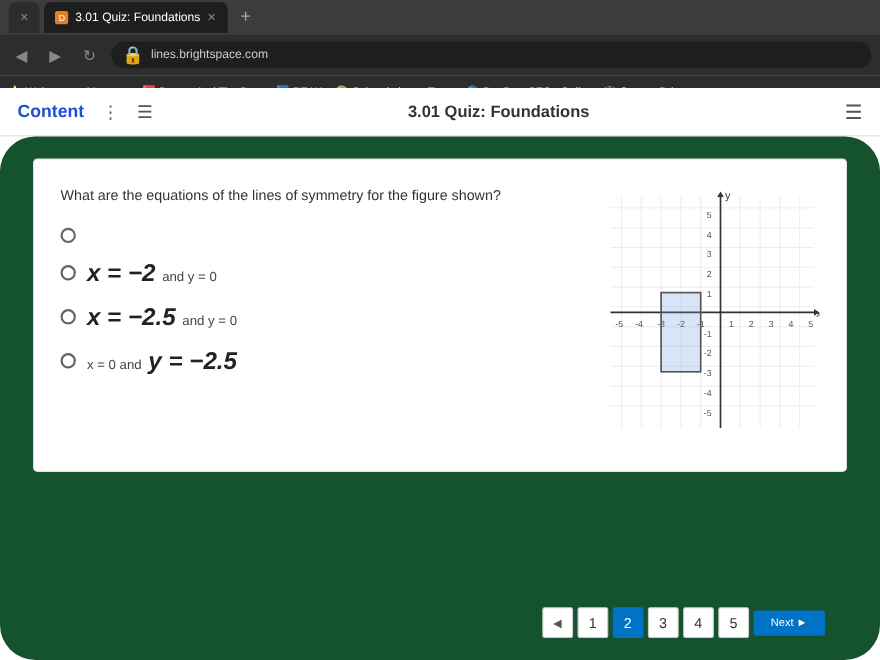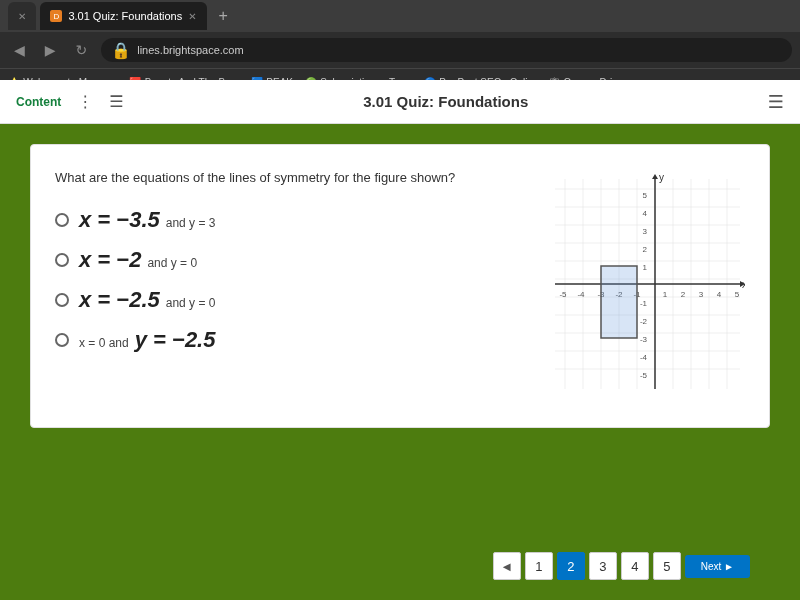--- a/index.html
+++ b/index.html
@@ -134,22 +134,22 @@
       background: #fff;
       border-bottom: 1px solid #ddd;
       height: 44px;
       display: flex;
       align-items: center;
       padding: 0 16px;
       gap: 16px;
     }
 
     .header-content-link {
-      color: #15803d;
-      font-size: 12px;
+      color: #1d4ed8;
+      font-size: 16px;
       font-weight: bold;
       cursor: pointer;
     }
 
     .header-menu-icon {
       color: #555;
       font-size: 16px;
       cursor: pointer;
     }
 
@@ -169,25 +169,26 @@
 
     .header-right-icon {
       color: #555;
       font-size: 18px;
       cursor: pointer;
     }
 
     
     .main-content {
       flex: 1;
-      background: #4d7c0f;
+      background: #14532d;
       padding: 20px 30px;
       display: flex;
       flex-direction: column;
       gap: 16px;
+      border-radius: 32px;
     }
 
     .question-card {
       background: #fff;
       border: 1px solid #e0e0e0;
       border-radius: 4px;
       padding: 24px;
       display: flex;
       gap: 20px;
     }
@@ -355,24 +356,20 @@
 
     <div class="question-card">
 
       <div class="question-left">
         <p class="question-text">What are the equations of the lines of symmetry for the figure shown?</p>
 
         <div class="answer-options">
 
           <div class="answer-option">
             <div class="radio-btn"></div>
-            <div class="answer-text">
-              <span class="math-large"><em>x</em> = −3.5</span>
-              <span class="math-small">and y = 3</span>
-            </div>
           </div>
 
           <div class="answer-option">
             <div class="radio-btn"></div>
             <div class="answer-text">
               <span class="math-large"><em>x</em> = −2</span>
               <span class="math-small">and y = 0</span>
             </div>
           </div>
 

